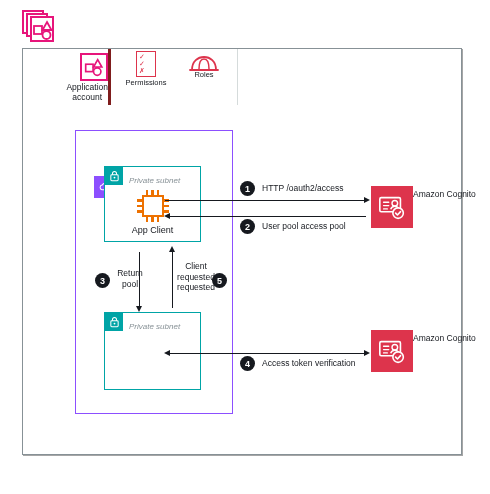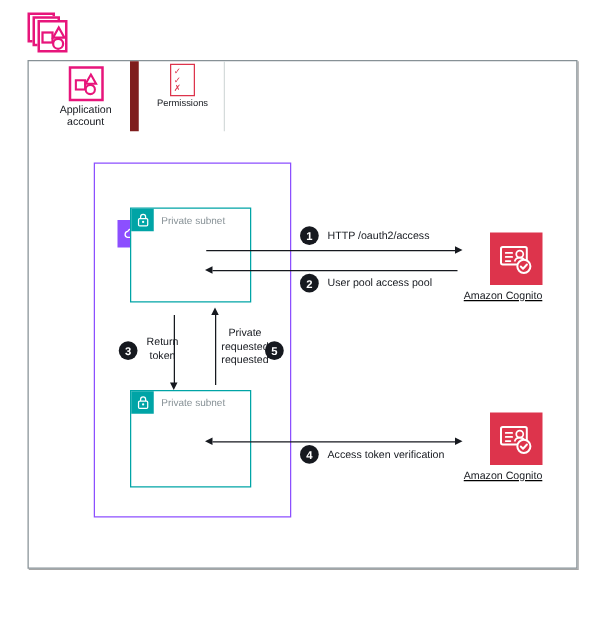--- a/index.html
+++ b/index.html
@@ -26,21 +26,21 @@
 
   
   #account-box{
     left:22px;top:48px;width:440px;height:407px;
     border:1px solid #879196;background:#ffffff;box-sizing:border-box;
     box-shadow:1px 1px 0 rgba(0,0,0,.35);
   }
   #account-header{left:23px;top:49px;width:438px;height:56px;display:flex;align-items:flex-start;}
   .acct-cell{height:56px;box-sizing:border-box;display:flex;flex-direction:column;
              align-items:center;justify-content:flex-start;padding-top:4px;}
-  #cell-app{width:78px;border-right:7px solid #7f1d1d;margin-left:10px;}
+  #cell-app{width:78px;border-right:3px solid #7f1d1d;margin-left:10px;align-items:flex-end;}
   #cell-perm-roles{display:flex;flex-direction:row;gap:4px;border-right:1px solid #d5dbdb;
                    padding:2px 6px 0 8px;height:56px;box-sizing:border-box;}
   .pr-item{display:flex;flex-direction:column;align-items:center;width:54px;}
   .acct-label{font-size:8.5px;color:#16191f;text-align:center;line-height:1.15;margin-top:2px;}
   .acct-label.small{font-size:7.5px;}
 
   .app-acct-icon{width:28px;height:28px;border:2px solid #e7157b;box-sizing:border-box;position:relative;background:#fff;}
 
   .perm-icon{width:20px;height:26px;position:relative;}
   .perm-icon .sheet{position:absolute;inset:0;border:1.6px solid #dd344c;background:#fff;box-sizing:border-box;}
@@ -56,33 +56,33 @@
   #vpc-head{left:94px;top:131px;display:flex;align-items:flex-start;gap:6px;margin-top:45px;}
   .vpc-badge{width:22px;height:22px;background:#8c4fff;display:flex;align-items:center;justify-content:center;}
   #vpc-label{font-size:9.5px;color:#16191f;}
 
   
   .subnet{
     position:absolute;width:97px;border:1.5px solid #00a4a6;box-sizing:border-box;background:#fff;
   }
   #subnet-top{left:104px;top:166px;height:76px;}
   #subnet-bottom{left:104px;top:312px;height:78px;}
-  .subnet-head{display:flex;align-items:center;height:18px;}
+  .subnet-head{display:flex;align-items:flex-end;height:18px;font-style:italic;}
   .lock-badge{width:18px;height:18px;background:#00a4a6;display:flex;align-items:center;justify-content:center;flex:0 0 auto;}
   .subnet-title{font-size:8px;color:#879196;margin-left:6px;}
   .subnet-body{display:flex;flex-direction:column;align-items:center;justify-content:flex-start;padding-top:5px;}
   .node-label{font-size:9px;color:#16191f;margin-top:3px;text-align:center;}
 
   
   .chip{position:relative;width:32px;height:32px;}
   .chip .core{position:absolute;left:5px;top:5px;width:22px;height:22px;border:2.6px solid #ed7100;box-sizing:border-box;background:#fff;}
   .chip .pin{position:absolute;background:#ed7100;}
 
   
-  .cognito{position:absolute;display:flex;flex-direction:column;align-items:flex-end;text-decoration:underline;}
+  .cognito{position:absolute;display:flex;flex-direction:row;align-items:flex-start;}
   #cognito-top{left:371px;top:186px;}
   #cognito-bottom{left:371px;top:330px;}
   .cog-sq{width:42px;height:42px;background:#dd344c;display:flex;align-items:center;justify-content:center;}
   .cog-label{font-size:8.5px;color:#16191f;margin-top:3px;white-space:nowrap;}
 
   
   .ln{position:absolute;background:#16191f;}
   .h-ln{height:1.2px;}
   .v-ln{width:1.2px;}
   .arrow{position:absolute;width:0;height:0;}
@@ -134,20 +134,30 @@
   <div id="cell-perm-roles">
     <div class="pr-item">
       <div class="perm-icon">
         <div class="sheet"></div>
         <span class="perm-mark" style="left:3px;top:3px;">✓</span>
         <span class="perm-mark" style="left:3px;top:10px;">✓</span>
         <span class="perm-mark" style="left:3px;top:17px;">✗</span>
       </div>
       <div class="acct-label small">Permissions</div>
     </div>
+    <div class="pr-item" style="padding-top:2px;">
+      <div class="roles-icon">
+        <svg width="34" height="22" viewBox="0 0 34 22">
+          <path d="M3 17 H31" stroke="#dd344c" stroke-width="1.8" fill="none" stroke-linecap="round"></path>
+          <path d="M5 17 C5 8, 11 4, 17 4 C23 4, 29 8, 29 17" stroke="#dd344c" stroke-width="1.8" fill="none"></path>
+          <path d="M12 16 C12 9, 14 6, 17 6 C20 6, 22 9, 22 16" stroke="#dd344c" stroke-width="1.5" fill="none"></path>
+        </svg>
+      </div>
+      <div class="acct-label small" style="margin-top:-4px;">Roles</div>
+    </div>
   </div>
 </div>
 
 <div class="abs" id="vpc-box"></div>
 <div class="abs" id="vpc-head">
   <div class="vpc-badge">
     <svg width="15" height="15" viewBox="0 0 16 16">
       <path d="M4.2 10.5 a2.6 2.6 0 0 1 .3 -5.1 a3.4 3.4 0 0 1 6.4 .6 a2.3 2.3 0 0 1 -.4 4.5 z" fill="none" stroke="#ffffff" stroke-width="1.1"></path>
       <circle cx="10.6" cy="10.8" r="2.8" fill="#8c4fff" stroke="#ffffff" stroke-width="1.1"></circle>
       <path d="M10.6 9.4 v2.2" stroke="#ffffff" stroke-width="1"></path>
@@ -159,20 +169,38 @@
 <div class="subnet" id="subnet-top">
   <div class="subnet-head">
     <div class="lock-badge">
       <svg width="11" height="12" viewBox="0 0 12 13">
         <rect x="2" y="5.2" width="8" height="6.4" rx="1" fill="none" stroke="#fff" stroke-width="1.1"></rect>
         <path d="M3.8 5.2 V3.8 a2.2 2.2 0 0 1 4.4 0 V5.2" fill="none" stroke="#fff" stroke-width="1.1"></path>
         <circle cx="6" cy="8.2" r="1" fill="#fff"></circle>
       </svg>
     </div>
     <div class="subnet-title">Private subnet</div>
+  </div>
+  <div class="subnet-body">
+    <div class="chip">
+      <div class="core"></div>
+      <div class="pin" style="left:9px;top:0;width:2.6px;height:5px;"></div>
+      <div class="pin" style="left:14.7px;top:0;width:2.6px;height:5px;"></div>
+      <div class="pin" style="left:20.4px;top:0;width:2.6px;height:5px;"></div>
+      <div class="pin" style="left:9px;bottom:0;width:2.6px;height:5px;"></div>
+      <div class="pin" style="left:14.7px;bottom:0;width:2.6px;height:5px;"></div>
+      <div class="pin" style="left:20.4px;bottom:0;width:2.6px;height:5px;"></div>
+      <div class="pin" style="top:9px;left:0;height:2.6px;width:5px;"></div>
+      <div class="pin" style="top:14.7px;left:0;height:2.6px;width:5px;"></div>
+      <div class="pin" style="top:20.4px;left:0;height:2.6px;width:5px;"></div>
+      <div class="pin" style="top:9px;right:0;height:2.6px;width:5px;"></div>
+      <div class="pin" style="top:14.7px;right:0;height:2.6px;width:5px;"></div>
+      <div class="pin" style="top:20.4px;right:0;height:2.6px;width:5px;"></div>
+    </div>
+    <div class="node-label">App Client</div>
   </div>
 </div>
 
 <div class="subnet" id="subnet-bottom">
   <div class="subnet-head">
     <div class="lock-badge">
       <svg width="11" height="12" viewBox="0 0 12 13">
         <rect x="2" y="5.2" width="8" height="6.4" rx="1" fill="none" stroke="#fff" stroke-width="1.1"></rect>
         <path d="M3.8 5.2 V3.8 a2.2 2.2 0 0 1 4.4 0 V5.2" fill="none" stroke="#fff" stroke-width="1.1"></path>
         <circle cx="6" cy="8.2" r="1" fill="#fff"></circle>
@@ -228,24 +256,24 @@
 
 <div class="step abs" style="left:240px;top:181px;">1</div>
 <div class="cap abs" style="left:262px;top:183px;">HTTP /oauth2/access</div>
 
 <div class="step abs" style="left:240px;top:219px;">2</div>
 <div class="cap abs" style="left:262px;top:221px;">User pool access pool</div>
 
 <div class="step abs" style="left:95px;top:273px;">3</div>
 <div class="cap ctr abs" style="left:112px;top:268px;width:36px;">
   <span>Return</span><br>
-  <span>token</span>
+  <span>pool</span>
 </div>
 
 <div class="step abs" style="left:212px;top:273px;">5</div>
 <div class="cap ctr abs" style="left:175px;top:261px;width:42px;">
-  <span>Private</span><br>
+  <span>Client</span><br>
   <span>requested</span><br>
   <span>requested</span>
 </div>
 
 <div class="step abs" style="left:240px;top:356px;">4</div>
 <div class="cap abs" style="left:262px;top:358px;">Access token verification</div>
 
 </body></html>

